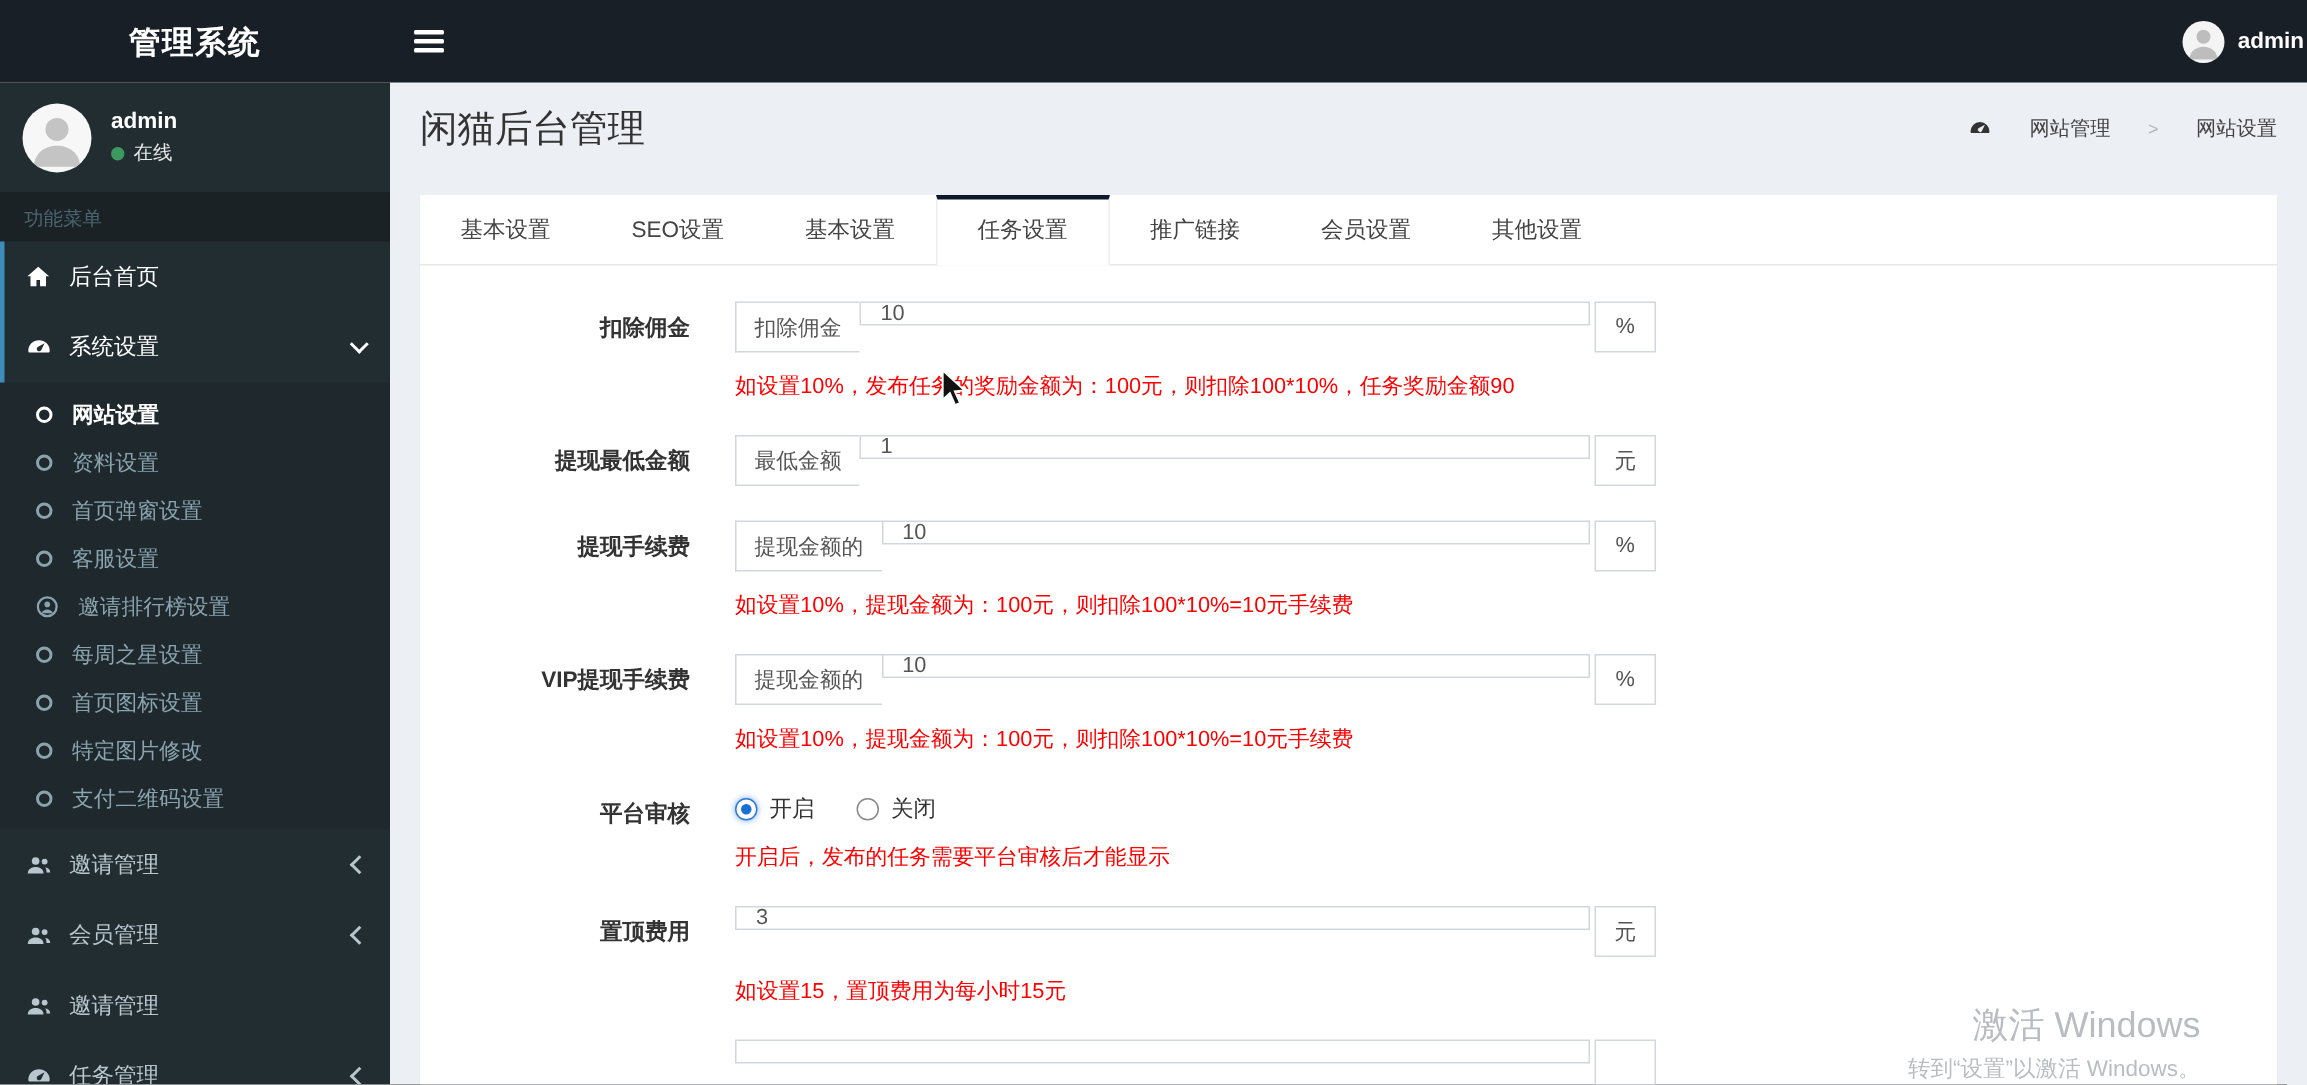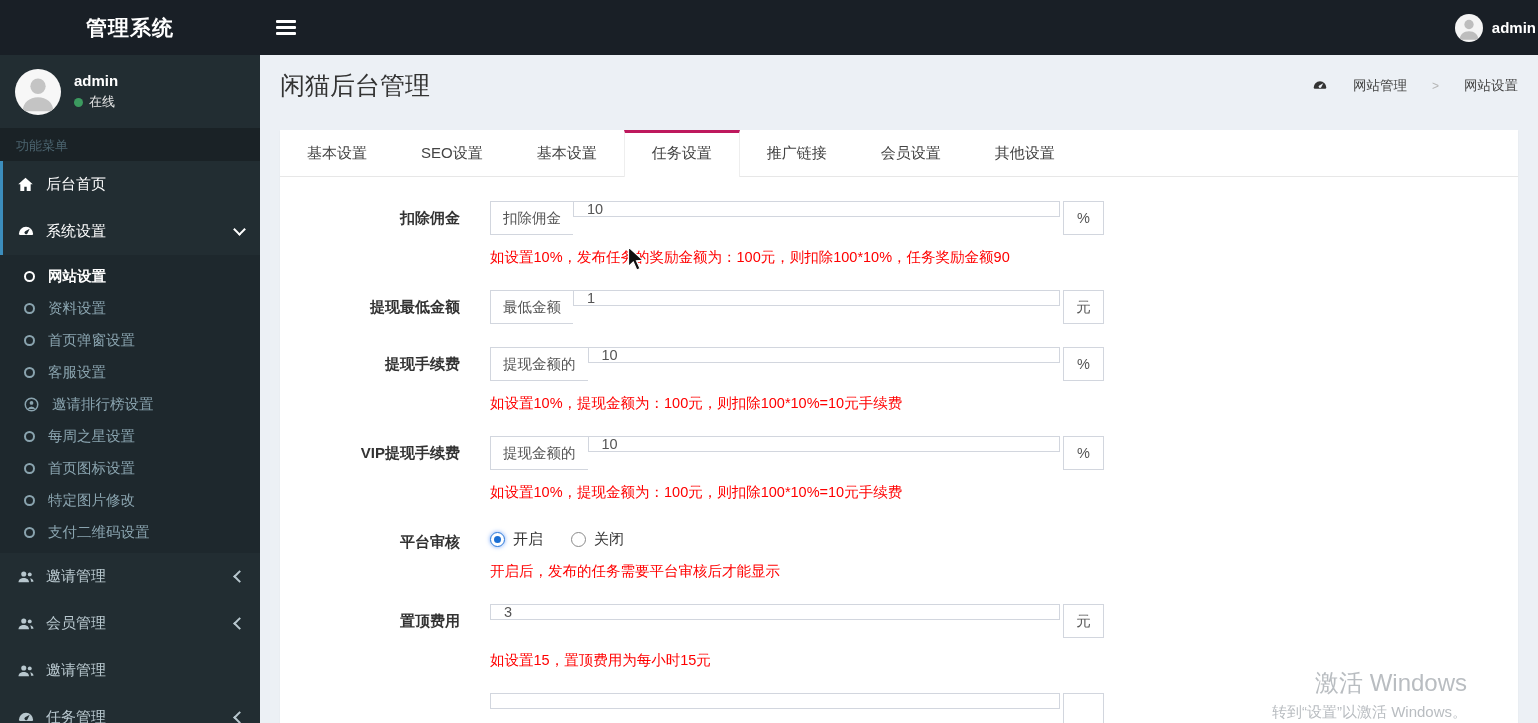--- a/index.html
+++ b/index.html
@@ -48,21 +48,21 @@
   .main { position:absolute; left:260px; top:55px; right:0; bottom:0; overflow:hidden; }
   .content-header { display:flex; justify-content:space-between; align-items:center;
     padding:14px 20px 28px 20px; }
   .page-title { font-size:25px; font-weight:400; color:#333; }
   .breadcrumb { font-size:13.5px; color:#444; display:flex; align-items:center; gap:25px;
     white-space:nowrap; }
   .breadcrumb .sep { color:#b5b5b5; font-size:12px; }
   .panel { margin:0 20px; background:#fff; min-height:640px; box-shadow:0 1px 1px rgba(0,0,0,.08); }
   .tabs { display:flex; border-bottom:1px solid #e7e7e7; }
   .tab { padding:14px 27px 13px; font-size:15px; color:#444; cursor:pointer; }
-  .tab.on { border-top:3px solid #be185d; padding-top:11px;
+  .tab.on { border-top:3px solid #0f172a; padding-top:11px;
     border-left:1px solid #eee; border-right:1px solid #eee; margin-bottom:-1px; background:#fff; }
   .form { padding:24px 30px 0 10px; }
   .form-row { display:flex; margin-bottom:23px; }
   .form-label { width:170px; flex-shrink:0; text-align:right; font-weight:bold;
     color:#333; font-size:15px; padding-top:8px; }
   .controls { margin-left:30px; }
   .input-group { display:flex; height:34px; }
   .group-main { display:flex; width:570px; }
   .addon { border:1px solid #d2d6de; background:#fff; color:#555; font-size:14.5px;
     display:flex; align-items:center; padding:0 12px; }

